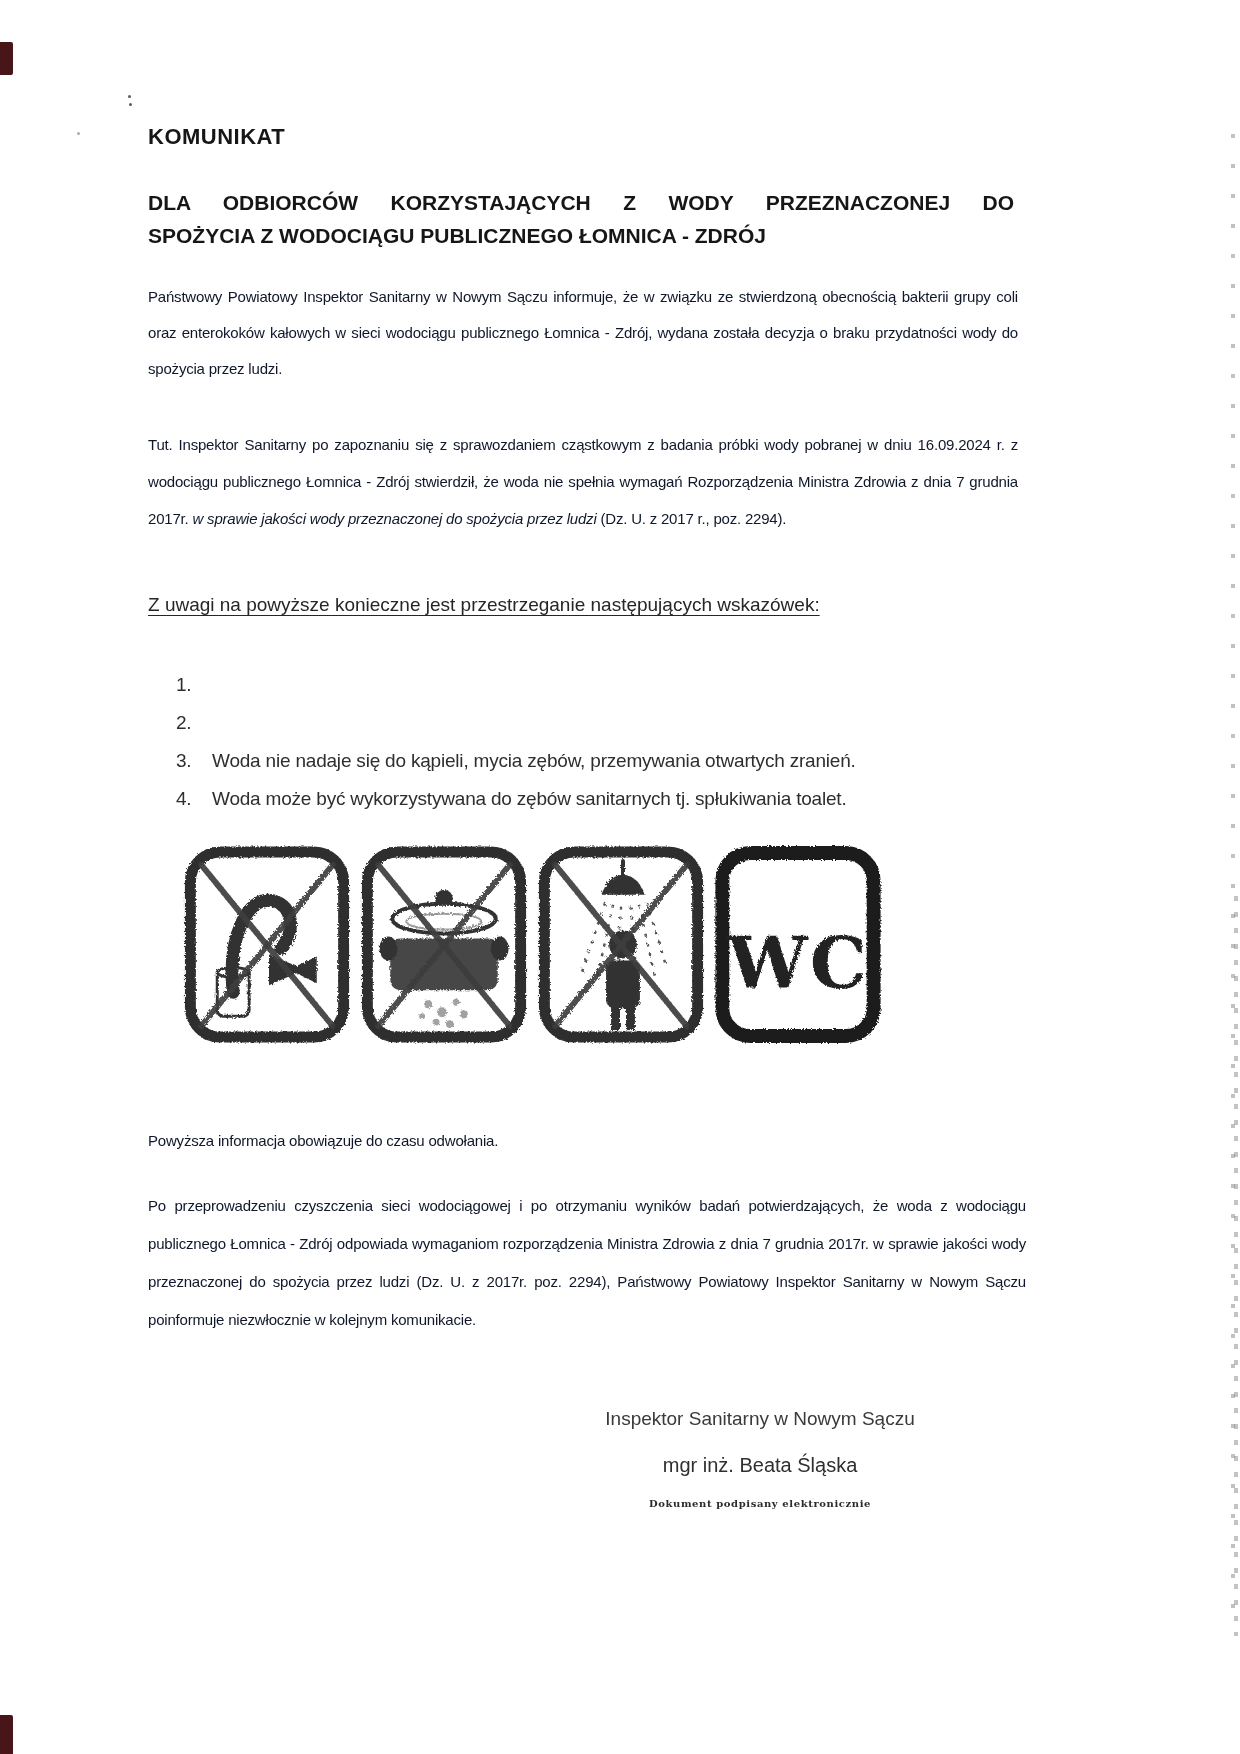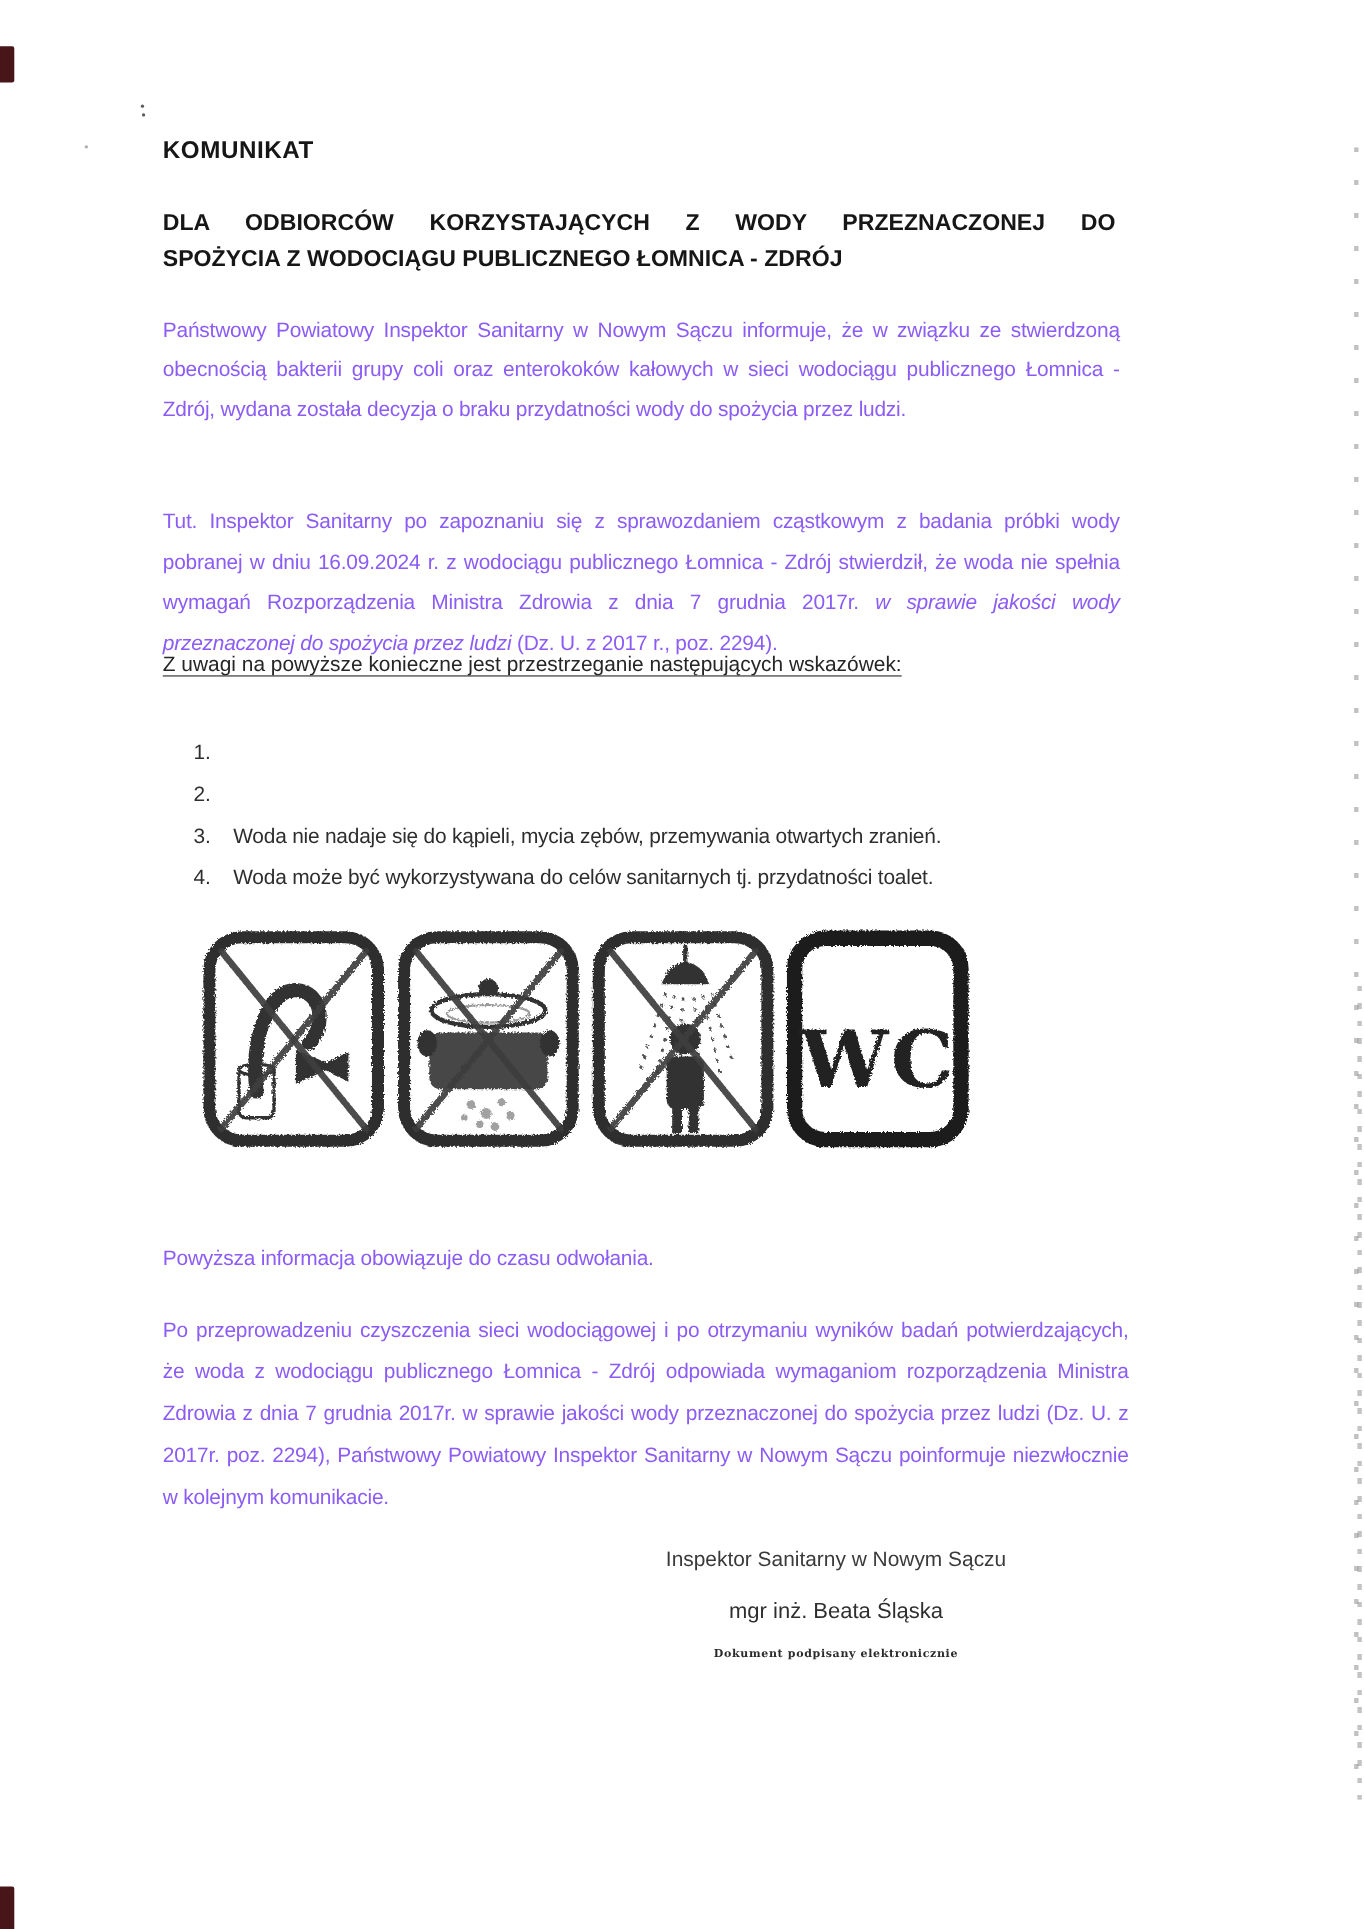--- a/index.html
+++ b/index.html
@@ -16,24 +16,24 @@
     background:repeating-linear-gradient(180deg,#8f8f8f 0 4px,transparent 4px 30px);}
   .noise-strip.dense{left:1234px;top:880px;height:740px;opacity:.45;
     background:repeating-linear-gradient(180deg,#7a7a7a 0 5px,transparent 5px 16px);}
   .speck{position:absolute;width:3px;height:3px;background:#5a5a5a;border-radius:50%;}
 
   .doc-title{position:absolute;left:148px;top:108px;font-size:22px;font-weight:bold;
     letter-spacing:.5px;color:#161616;}
   .subtitle{position:absolute;left:148px;top:170px;width:866px;font-size:21px;font-weight:bold;
     color:#161616;line-height:33px;}
   .subtitle .l1{text-align:justify;text-align-last:justify;}
-  .para{position:absolute;left:148px;width:870px;font-size:19px;line-height:36px;
-    text-align:justify;letter-spacing:-.2px;color:#8b5cf6;}
+  .para{position:absolute;left:148px;width:870px;font-size:15px;line-height:36px;
+    text-align:justify;letter-spacing:-.2px;color:#0f172a;}
   .p-intro{top:248px;}
-  .p-finding{top:421px;line-height:37px;}
+  .p-finding{top:395px;line-height:37px;}
   .p-finding i{font-style:italic;}
   .gl-heading{position:absolute;left:148px;top:578px;font-size:19px;color:#262626;
     text-decoration:underline;text-underline-offset:4px;}
   .gl-list{position:absolute;left:176px;top:650px;width:840px;font-size:19px;color:#2e2e2e;}
   .gl-item{display:flex;line-height:38px;letter-spacing:-.2px;}
   .gl-item .num{width:36px;flex:0 0 36px;}
   .stamps{position:absolute;left:181px;top:827px;display:flex;gap:5px;}
   .stamp{width:172px;height:203px;}
   .sframe{fill:none;stroke:#2e2e2e;stroke-width:11;}
   .sframe.bold{stroke:#1d1d1d;stroke-width:14;}
@@ -79,21 +79,21 @@
     </div>
     <div class="gl-item">
       <span class="num">2.</span>
     </div>
     <div class="gl-item">
       <span class="num">3.</span>
       <span class="txt">Woda nie nadaje się do kąpieli, mycia zębów, przemywania otwartych zranień.</span>
     </div>
     <div class="gl-item">
       <span class="num">4.</span>
-      <span class="txt">Woda może być wykorzystywana do celów sanitarnych tj. przydatności toalet.</span>
+      <span class="txt">Woda może być wykorzystywana do zębów sanitarnych tj. spłukiwania toalet.</span>
     </div>
   </div>
 
   <svg width="0" height="0" style="position:absolute" aria-hidden="true">
     <defs>
       <filter id="rough" x="-6%" y="-6%" width="112%" height="112%">
         <feTurbulence type="fractalNoise" baseFrequency="0.55" numOctaves="2" result="n"></feTurbulence>
         <feDisplacementMap in="SourceGraphic" in2="n" scale="4"></feDisplacementMap>
       </filter>
     </defs>

